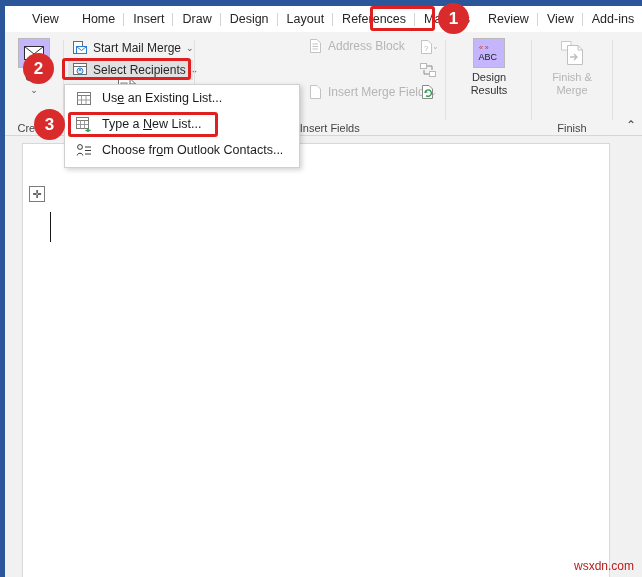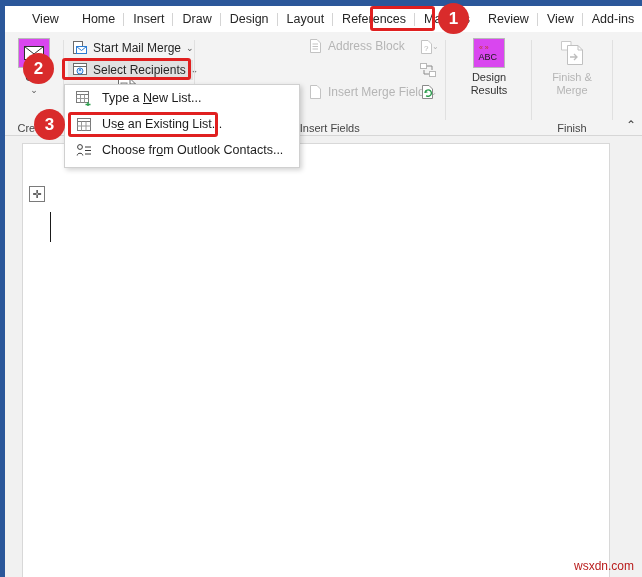--- a/index.html
+++ b/index.html
@@ -85,21 +85,21 @@
     width: 62px;
     text-align: center;
     font-size: 11px; color: #333;
     line-height: 13px;
   }
   .bigbtn.dis { color: #b5b5b5; }
   .bigicon {
     width: 32px; height: 30px;
     margin: 2px auto 3px auto;
     border: 1px solid #b9b9b9;
-    background: #d946ef;
+    background: #c4b5fd;
     display: flex; align-items: center; justify-content: center;
     box-sizing: border-box;
   }
   .bigicon.noborder { border: none; background: transparent; }
   .cv { font-size: 9px; color: #555; }
 
   
   .smallbtn {
     position: absolute;
     height: 20px;
@@ -391,42 +391,42 @@
       <div class="tablehandle">✛</div>
       <div class="caret-text"></div>
     </div>
   </div>
   <div class="watermark">wsxdn.com</div>
 
   <div class="menu">
     <div class="menuitem">
       <span class="mico">
         <svg width="16" height="15" viewBox="0 0 16 15">
+          <rect x="1.5" y="1.5" width="13" height="12" fill="#fff" stroke="#7a7a7a"></rect>
+          <line x1="1.5" y1="4.5" x2="14.5" y2="4.5" stroke="#7a7a7a"></line>
+          <line x1="5.5" y1="4.5" x2="5.5" y2="13.5" stroke="#9a9a9a"></line>
+          <line x1="10" y1="4.5" x2="10" y2="13.5" stroke="#9a9a9a"></line>
+          <line x1="1.5" y1="9" x2="14.5" y2="9" stroke="#9a9a9a"></line>
+        </svg>
+      </span>
+      <span><span>Us</span><span class="u">e</span><span> an Existing List...</span></span>
+    </div>
+
+    <div class="menuitem">
+      <span class="mico">
+        <svg width="16" height="15" viewBox="0 0 16 15">
           <rect x="0.5" y="0.5" width="12" height="11" fill="#fff" stroke="#7a7a7a"></rect>
           <line x1="0.5" y1="3.5" x2="12.5" y2="3.5" stroke="#7a7a7a"></line>
           <line x1="4.5" y1="3.5" x2="4.5" y2="11.5" stroke="#9a9a9a"></line>
           <line x1="8.5" y1="3.5" x2="8.5" y2="11.5" stroke="#9a9a9a"></line>
           <line x1="0.5" y1="7.5" x2="12.5" y2="7.5" stroke="#9a9a9a"></line>
           <path d="M12 11 v5 M9.5 13.5 h5" stroke="#2f9e4f" stroke-width="1.5"></path>
         </svg>
       </span>
       <span><span>Type a </span><span class="u">N</span><span>ew List...</span></span>
-    </div>
-
-    <div class="menuitem">
-      <span class="mico">
-        <svg width="16" height="15" viewBox="0 0 16 15">
-          <rect x="1.5" y="1.5" width="13" height="12" fill="#fff" stroke="#7a7a7a"></rect>
-          <line x1="1.5" y1="4.5" x2="14.5" y2="4.5" stroke="#7a7a7a"></line>
-          <line x1="5.5" y1="4.5" x2="5.5" y2="13.5" stroke="#9a9a9a"></line>
-          <line x1="10" y1="4.5" x2="10" y2="13.5" stroke="#9a9a9a"></line>
-          <line x1="1.5" y1="9" x2="14.5" y2="9" stroke="#9a9a9a"></line>
-        </svg>
-      </span>
-      <span><span>Us</span><span class="u">e</span><span> an Existing List...</span></span>
     </div>
 
     <div class="menuitem">
       <span class="mico">
         <svg width="16" height="15" viewBox="0 0 16 15">
           <circle cx="4" cy="4" r="2.4" fill="none" stroke="#3a3a3a"></circle>
           <path d="M1.2 12.5 c0 -3 5.6 -3 5.6 0" fill="none" stroke="#3a3a3a"></path>
           <line x1="9" y1="4" x2="15" y2="4" stroke="#3a3a3a"></line>
           <line x1="9" y1="7.5" x2="15" y2="7.5" stroke="#3a3a3a"></line>
           <line x1="9" y1="11" x2="15" y2="11" stroke="#3a3a3a"></line>

